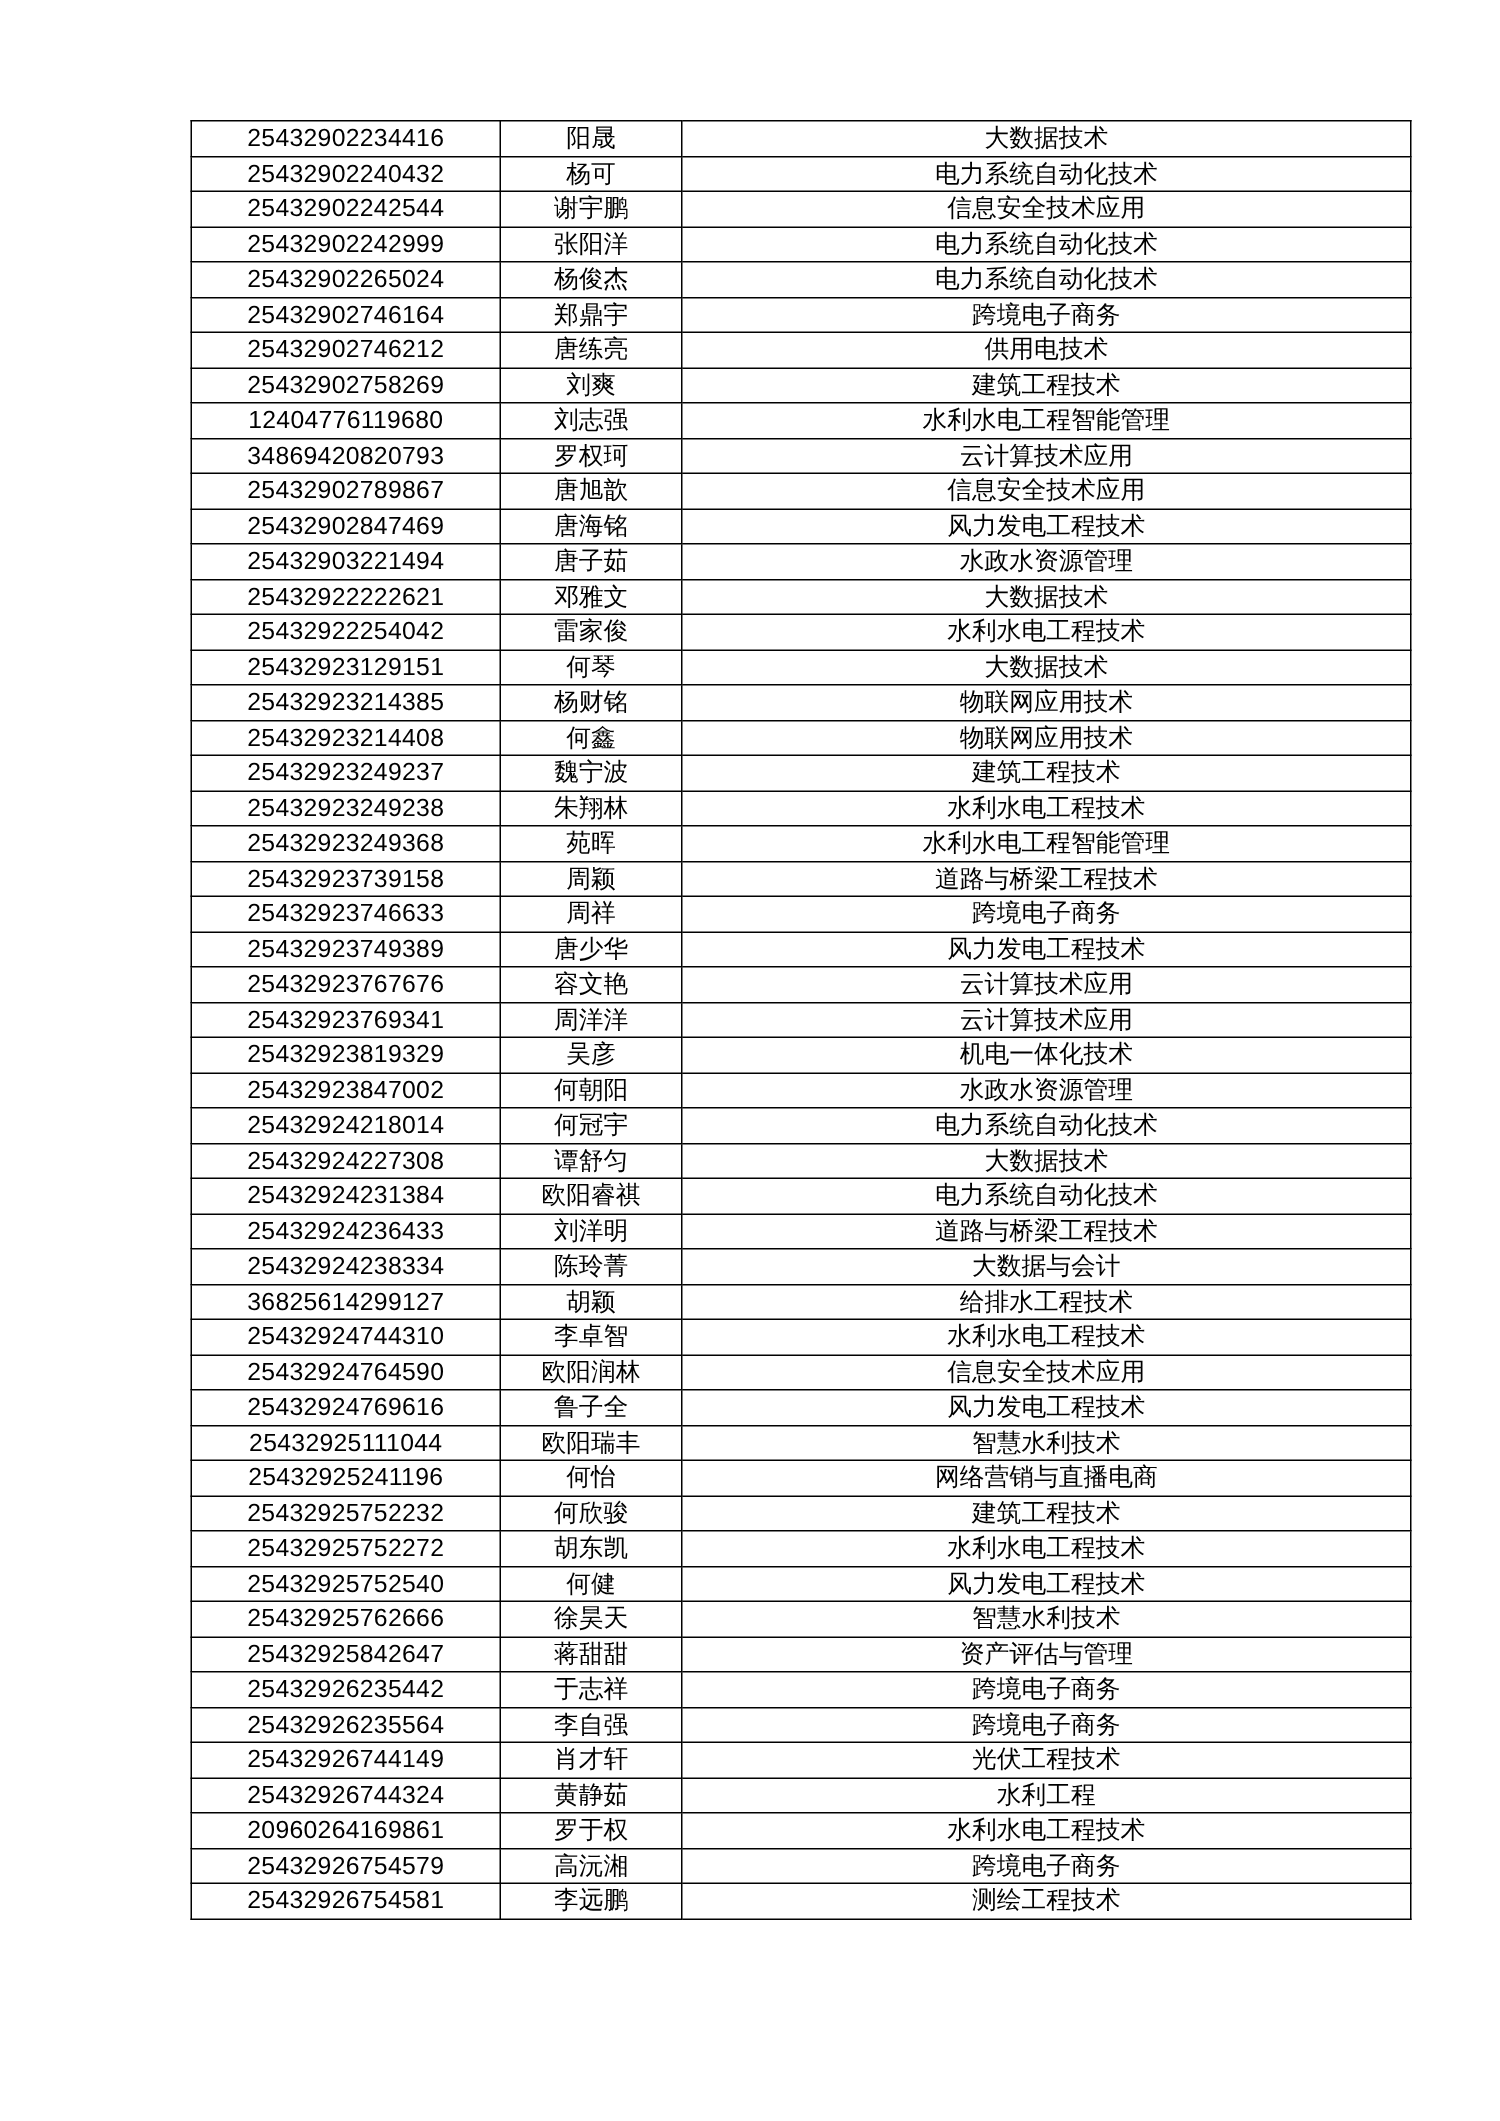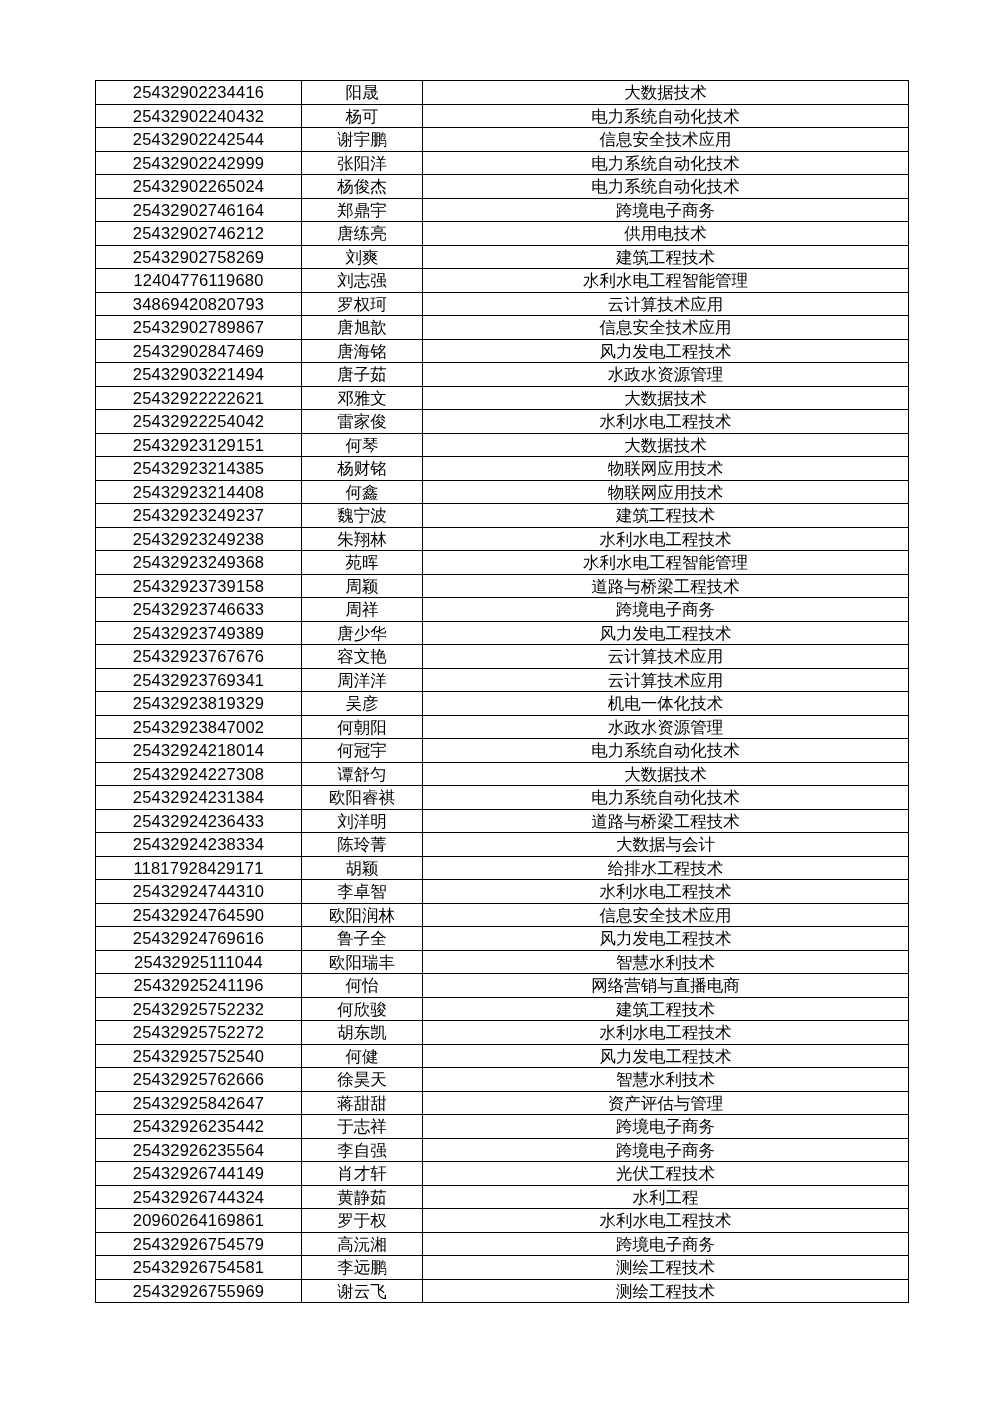--- a/index.html
+++ b/index.html
@@ -17,20 +17,21 @@
     position: relative;
     width: 1000px;
     height: 1414px;
     box-sizing: border-box;
     padding: 80px 95px 0 95px;
   }
   table.roster {
     border-collapse: collapse;
     width: 810px;
     table-layout: fixed;
+    margin-left: 32px;
   }
   table.roster td {
     border: 1px solid #000000;
     height: 22.5px;
     line-height: 20px;
     font-size: 16.5px;
     text-align: center;
     vertical-align: middle;
     padding: 0;
     white-space: nowrap;
@@ -213,21 +214,21 @@
           <td class="col-id">25432924236433</td>
           <td class="col-name">刘洋明</td>
           <td class="col-major">道路与桥梁工程技术</td>
         </tr>
         <tr>
           <td class="col-id">25432924238334</td>
           <td class="col-name">陈玲菁</td>
           <td class="col-major">大数据与会计</td>
         </tr>
         <tr>
-          <td class="col-id">11817928429171</td>
+          <td class="col-id">36825614299127</td>
           <td class="col-name">胡颖</td>
           <td class="col-major">给排水工程技术</td>
         </tr>
         <tr>
           <td class="col-id">25432924744310</td>
           <td class="col-name">李卓智</td>
           <td class="col-major">水利水电工程技术</td>
         </tr>
         <tr>
           <td class="col-id">25432924764590</td>
@@ -300,22 +301,17 @@
           <td class="col-major">水利水电工程技术</td>
         </tr>
         <tr>
           <td class="col-id">25432926754579</td>
           <td class="col-name">高沅湘</td>
           <td class="col-major">跨境电子商务</td>
         </tr>
         <tr>
           <td class="col-id">25432926754581</td>
           <td class="col-name">李远鹏</td>
-          <td class="col-major">测绘工程技术</td>
-        </tr>
-        <tr>
-          <td class="col-id">25432926755969</td>
-          <td class="col-name">谢云飞</td>
           <td class="col-major">测绘工程技术</td>
         </tr>
       </tbody>
   </table>
 </div>
 
 </body></html>

